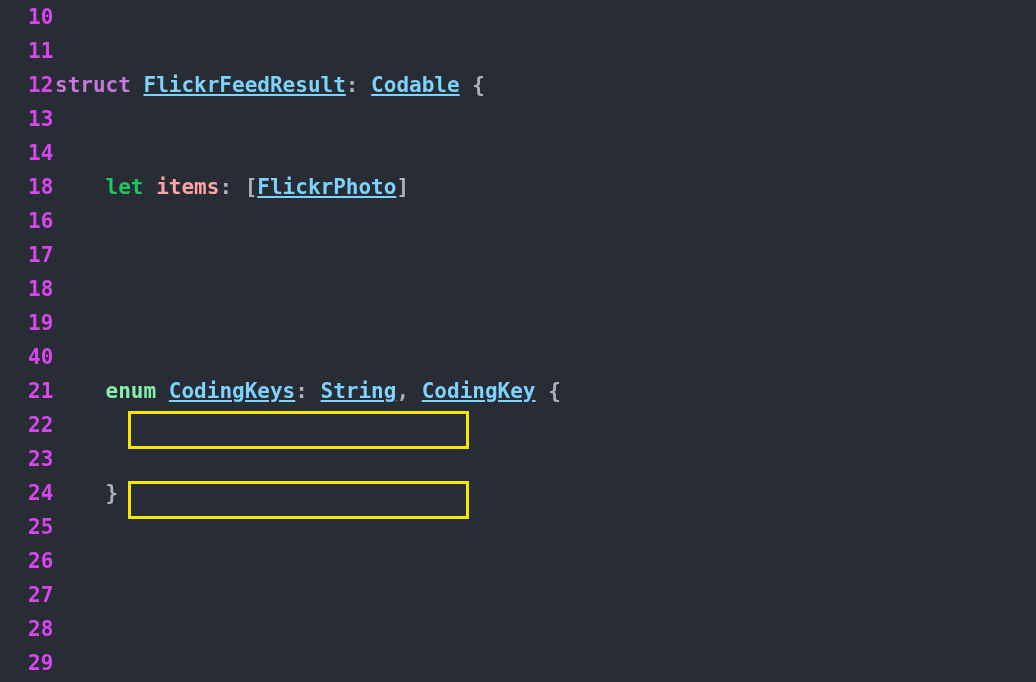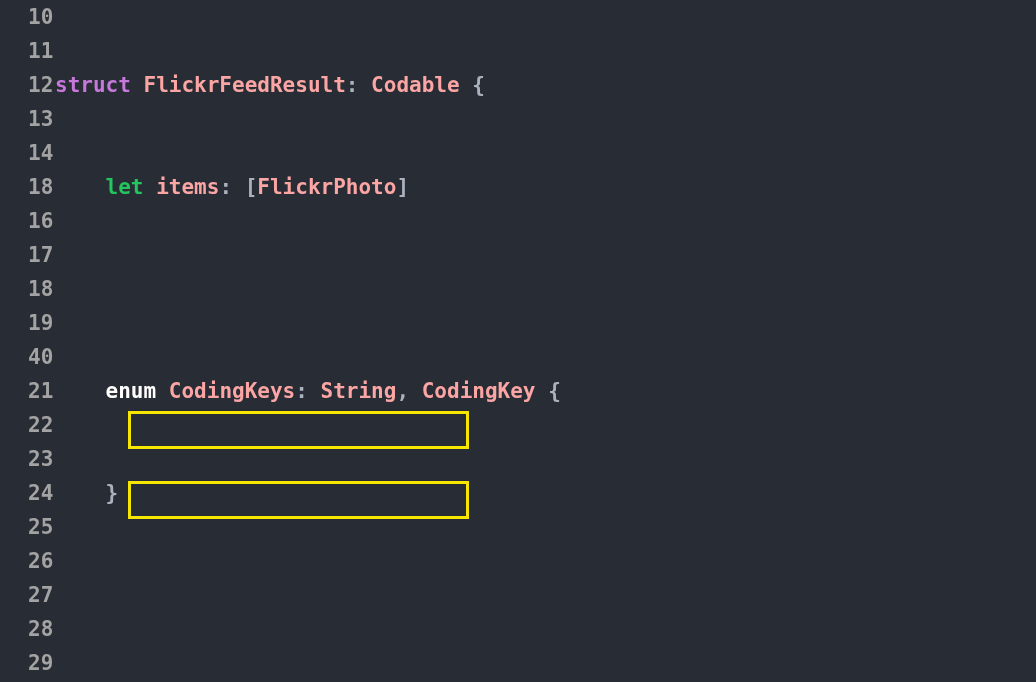--- a/index.html
+++ b/index.html
@@ -10,42 +10,42 @@
     line-height: 34px;
     font-weight: 600;
     width: 1036px;
     height: 682px;
     overflow: hidden;
     display: flex;
   }
   .gutter {
     width: 55px;
     text-align: right;
-    color: #a3a3a3;
+    color: #d946ef;
     padding-right: 15px;
     user-select: none;
     padding-left: 28px;
   }
   .gutter div, .code-lines > div {
     height: 34px;
     line-height: 34px;
   }
   .code-area {
     flex: 1;
     position: relative;
   }
   .code-lines {
     white-space: pre;
     color: #abb2bf;
   }
   .kw-struct { color: #c678dd; }
   .kw-let { color: #22c55e; }
-  .kw-enum { color: #ffffff; }
+  .kw-enum { color: #86efac; }
   .kw-case { color: #c678dd; }
-  .type { color: #fca5a5; }
+  .type { color: #7dd3fc; text-decoration: underline; }
   .ident { color: #fca5a5; }
   .punct { color: #abb2bf; }
   .brace { color: #abb2bf; }
 
   .highlight-box {
     position: absolute;
     border: 3px solid #f7e600;
     pointer-events: none;
   }
   .box1 {

